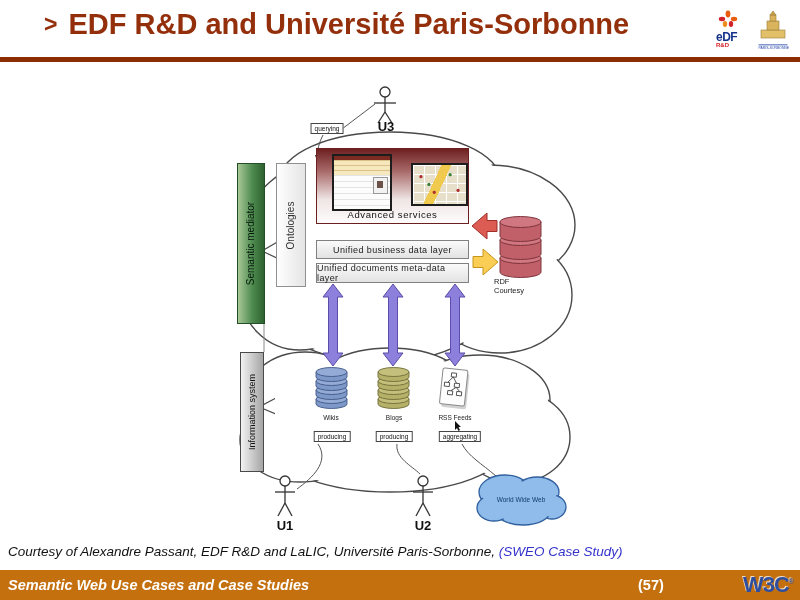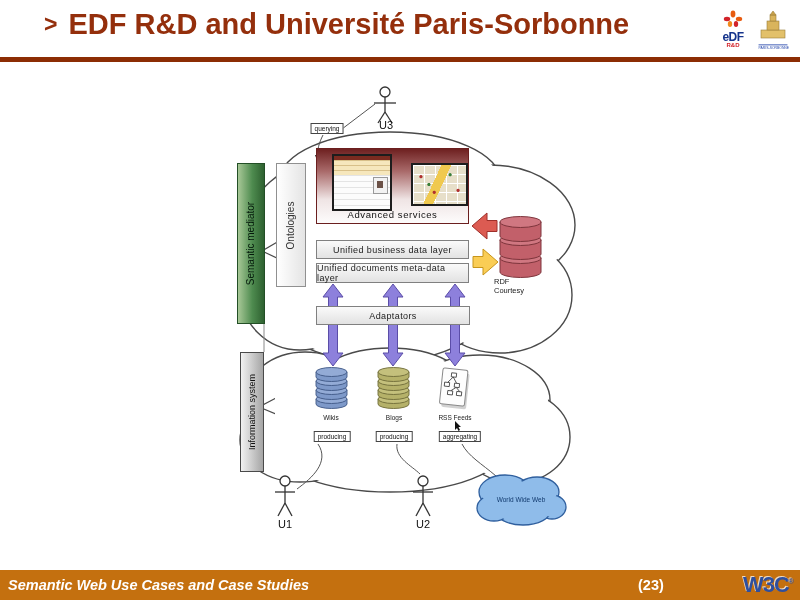--- a/index.html
+++ b/index.html
@@ -8,21 +8,21 @@
   .abs{position:absolute;}
 
   
   #title-row{position:absolute;left:0;top:0;width:800px;height:57px;}
   #page-title{position:absolute;left:18px;top:8px;font-size:29px;font-weight:bold;
               color:#942F0C;white-space:nowrap;margin-left:26px;}
   #page-title .chev{font-size:23px;margin-right:11px;vertical-align:2px;}
   #header-rule{position:absolute;left:0;top:57px;width:800px;height:5px;background:#8C2D04;}
 
   .logo-wrap{position:absolute;top:10px;display:flex;gap:6px;}
-  .edf-logo{width:34px;text-align:center;color:#16348C;}
+  .edf-logo{width:34px;text-align:left;color:#16348C;}
   .edf-name{font-size:12px;font-weight:bold;letter-spacing:-0.5px;line-height:10px;}
   .edf-sub{font-size:6px;font-weight:bold;color:#D2232A;}
   .sorbonne-logo{width:34px;text-align:center;}
   .sorbonne-caption{font-size:4px;color:#2244AA;border-top:1px solid #2244AA;
                     transform:scale(0.85);white-space:nowrap;}
 
   
   #diagram{position:absolute;left:0;top:62px;width:800px;height:478px;}
   #diagram svg.layer{position:absolute;left:0;top:-62px;width:800px;height:600px;}
 
@@ -78,21 +78,21 @@
        padding:1px 3px;white-space:nowrap;transform:translateX(-50%);}
   #tag-querying{left:327px;top:61px;}
   #tag-producing-1{left:332px;top:369px;}
   #tag-producing-2{left:394px;top:369px;}
   #tag-aggregating{left:460px;top:369px;}
 
   .small-label{font-size:6.5px;color:#222;transform:translateX(-50%);white-space:nowrap;}
   #label-wikis{left:331px;top:352px;}
   #label-blogs{left:394px;top:352px;}
   #label-rss{left:455px;top:352px;}
-  .actor-label{font-size:11px;font-weight:normal;color:#111;transform:translateX(-50%);}
+  .actor-label{font-size:13px;font-weight:bold;color:#111;transform:translateX(-50%);}
   #label-u3{left:386px;top:57px;}
   #label-u1{left:285px;top:456px;}
   #label-u2{left:423px;top:456px;}
   #rdf-label{left:494px;top:215px;width:54px;font-size:7.5px;
      color:#222;line-height:1.2;}
   #www-label{left:521px;top:434px;font-size:6.5px;color:#123A6E;transform:translateX(-50%);
      white-space:nowrap;}
 
   
   #courtesy{position:absolute;left:8px;top:544px;font-size:13.5px;font-style:italic;color:#111;
@@ -320,42 +320,43 @@
       <div id="thumb-map"></div>
       <div id="advanced-label">Advanced services</div>
     </div>
 
     <div class="abs hlayer" id="layer-business">
       <span>Unified business data layer</span>
     </div>
     <div class="abs hlayer" id="layer-documents">
       <span>Unified documents meta-data layer</span>
     </div>
-    <div class="abs hlayer" id="layer-adaptators">
-      <span>Adaptators</span>
-    </div>
 
     <div class="abs tag" id="tag-querying">querying</div>
     <div class="abs tag" id="tag-producing-1">producing</div>
     <div class="abs tag" id="tag-producing-2">producing</div>
     <div class="abs tag" id="tag-aggregating">aggregating</div>
 
     <div class="abs small-label" id="label-wikis">Wikis</div>
     <div class="abs small-label" id="label-blogs">Blogs</div>
     <div class="abs small-label" id="label-rss">RSS Feeds</div>
     <div class="abs actor-label" id="label-u3">U3</div>
     <div class="abs actor-label" id="label-u1">U1</div>
     <div class="abs actor-label" id="label-u2">U2</div>
     <div class="abs" id="rdf-label">
       <div>RDF</div>
       <div>Courtesy</div>
     </div>
     <div class="abs" id="www-label">World Wide Web</div>
   </div>
 
+  <div id="courtesy">
+    <span>Courtesy of Alexandre Passant, EDF R&amp;D and LaLIC, Université Paris-Sorbonne, </span>
+    <a href="#">(SWEO Case Study)</a>
+  </div>
 
   <div id="bottom-bar">
     <span id="bar-title">Semantic Web Use Cases and Case Studies</span>
-    <span id="bar-page">(23)</span>
+    <span id="bar-page">(57)</span>
     <span id="w3c-logo"><span>W3C</span><sup>®</sup></span>
   </div>
 
 </div>
 
 </body></html>

